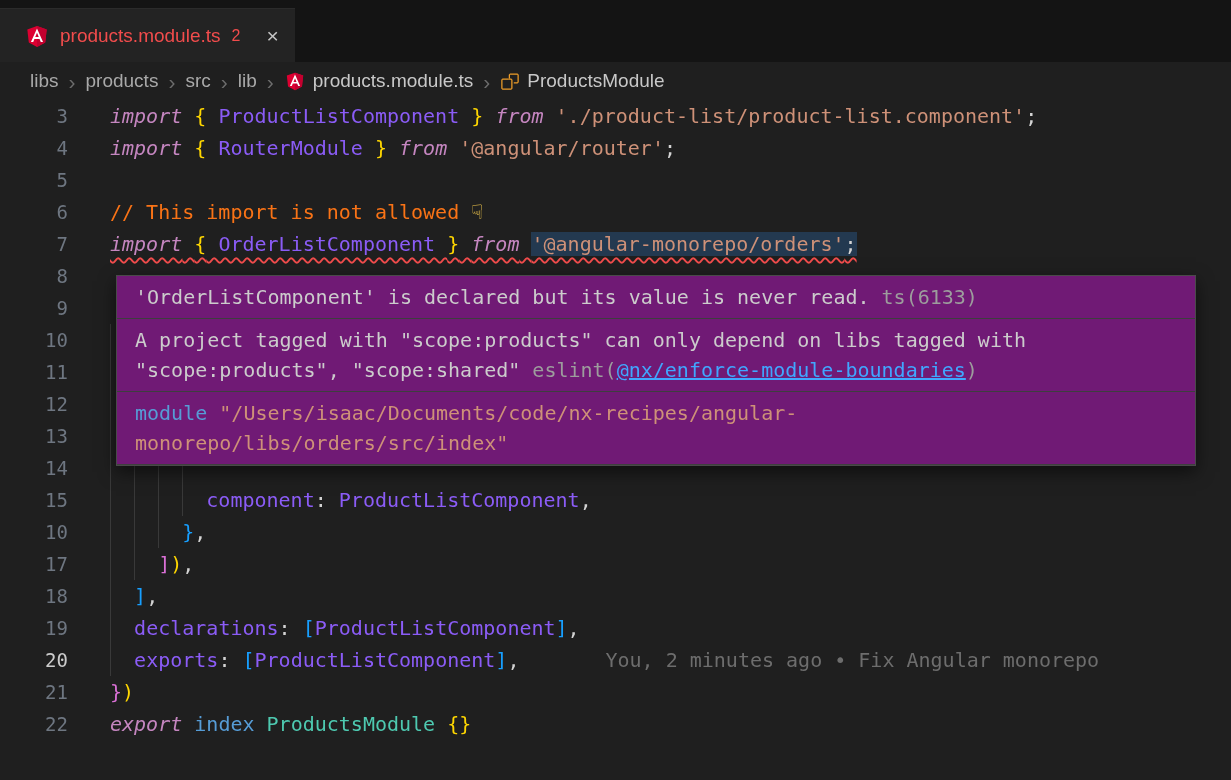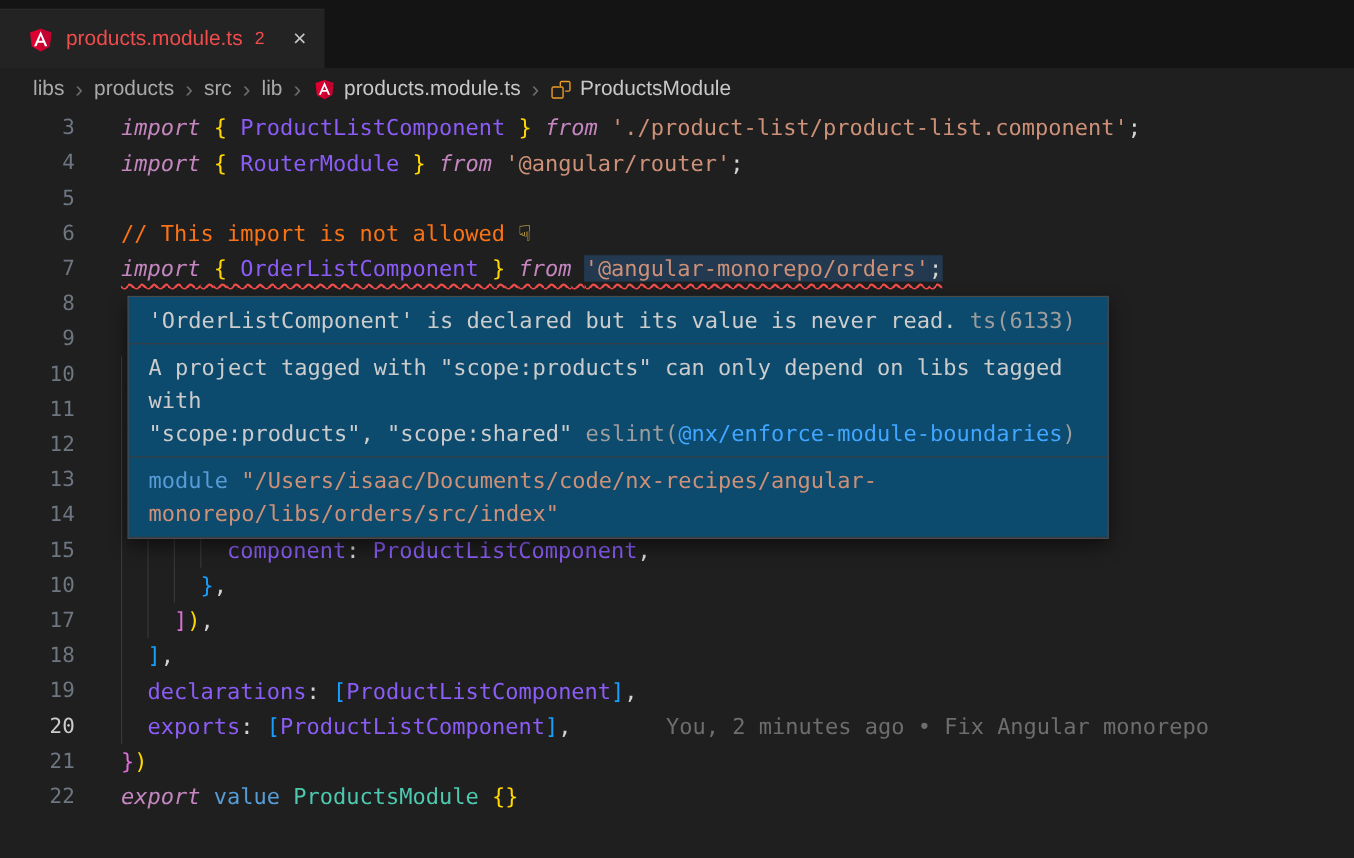--- a/index.html
+++ b/index.html
@@ -68,34 +68,34 @@
     text-decoration-thickness:1.5px;
     text-underline-offset:6px;
     text-decoration-skip-ink:none;
   }
   .hl { background:rgba(38,79,120,.55); }
 
   .blame { color:#6d6d6d; margin-left:86px; }
 
   
   .hover {
-    position:absolute; left:116px; top:169px; width:892px; z-index:10;
-    background:#0c4a6e; border:1px solid #4a4a4a;
+    position:absolute; left:116px; top:175px; width:1080px; z-index:10;
+    background:#701a75; border:1px solid #4a4a4a;
     box-shadow:0 6px 16px rgba(0,0,0,.55);
     font-size:20px;
   }
   .hover-row {
     padding:6px 18px; line-height:30px; color:#cccccc;
     border-bottom:1px solid #3e3e3e;
     font-family:"DejaVu Sans Mono","DejaVu Sans",monospace;
     white-space:pre-wrap;
   }
   .t    { color:#cccccc; }
   .dim  { color:#9d9d9d; }
-  .link { color:#40a6ff; cursor:pointer; }
+  .link { color:#40a6ff; text-decoration:underline; cursor:pointer; }
   .hover-actions {
     display:flex; gap:38px; padding:6px 18px; line-height:26px;
     font-family:"Liberation Sans","DejaVu Sans",sans-serif;
     font-size:19px; color:#45a2f5;
   }
   .action { cursor:pointer; }
 </style>
 </head>
 <body>
 
@@ -225,21 +225,21 @@
       <div class="line active">
         <div class="gutter">20</div>
         <div class="code"><span class="guide" style="left: 0px;"></span><span class="ws">  </span><span class="var">exports</span><span class="fg">: </span><span class="b3">[</span><span class="var">ProductListComponent</span><span class="b3">]</span><span class="fg">,</span><span class="blame">You, 2 minutes ago • Fix Angular monorepo</span></div>
       </div>
       <div class="line">
         <div class="gutter">21</div>
         <div class="code"><span class="b2">}</span><span class="b1">)</span></div>
       </div>
       <div class="line">
         <div class="gutter">22</div>
-        <div class="code"><span class="kw">export</span><span class="fg"> </span><span class="kw2">value</span><span class="fg"> </span><span class="cls">ProductsModule</span><span class="fg"> </span><span class="b1">{}</span></div>
+        <div class="code"><span class="kw">export</span><span class="fg"> </span><span class="kw2">index</span><span class="fg"> </span><span class="cls">ProductsModule</span><span class="fg"> </span><span class="b1">{}</span></div>
       </div>
     </div>
 
   <div class="hover">
     <div>
         <div class="hover-row"><div><span class="t">'OrderListComponent' is declared but its value is never read.</span><span class="dim"> ts(6133)</span></div></div>
         <div class="hover-row"><div><span class="t">A project tagged with "scope:products" can only depend on libs tagged with</span></div><div><span class="t">"scope:products", "scope:shared"</span><span class="dim"> eslint(</span><span class="link">@nx/enforce-module-boundaries</span><span class="dim">)</span></div></div>
         <div class="hover-row"><div><span class="kw2">module</span><span class="t"> </span><span class="str">"/Users/isaac/Documents/code/nx-recipes/angular-</span></div><div><span class="str">monorepo/libs/orders/src/index"</span></div></div>
       </div>
   </div>

